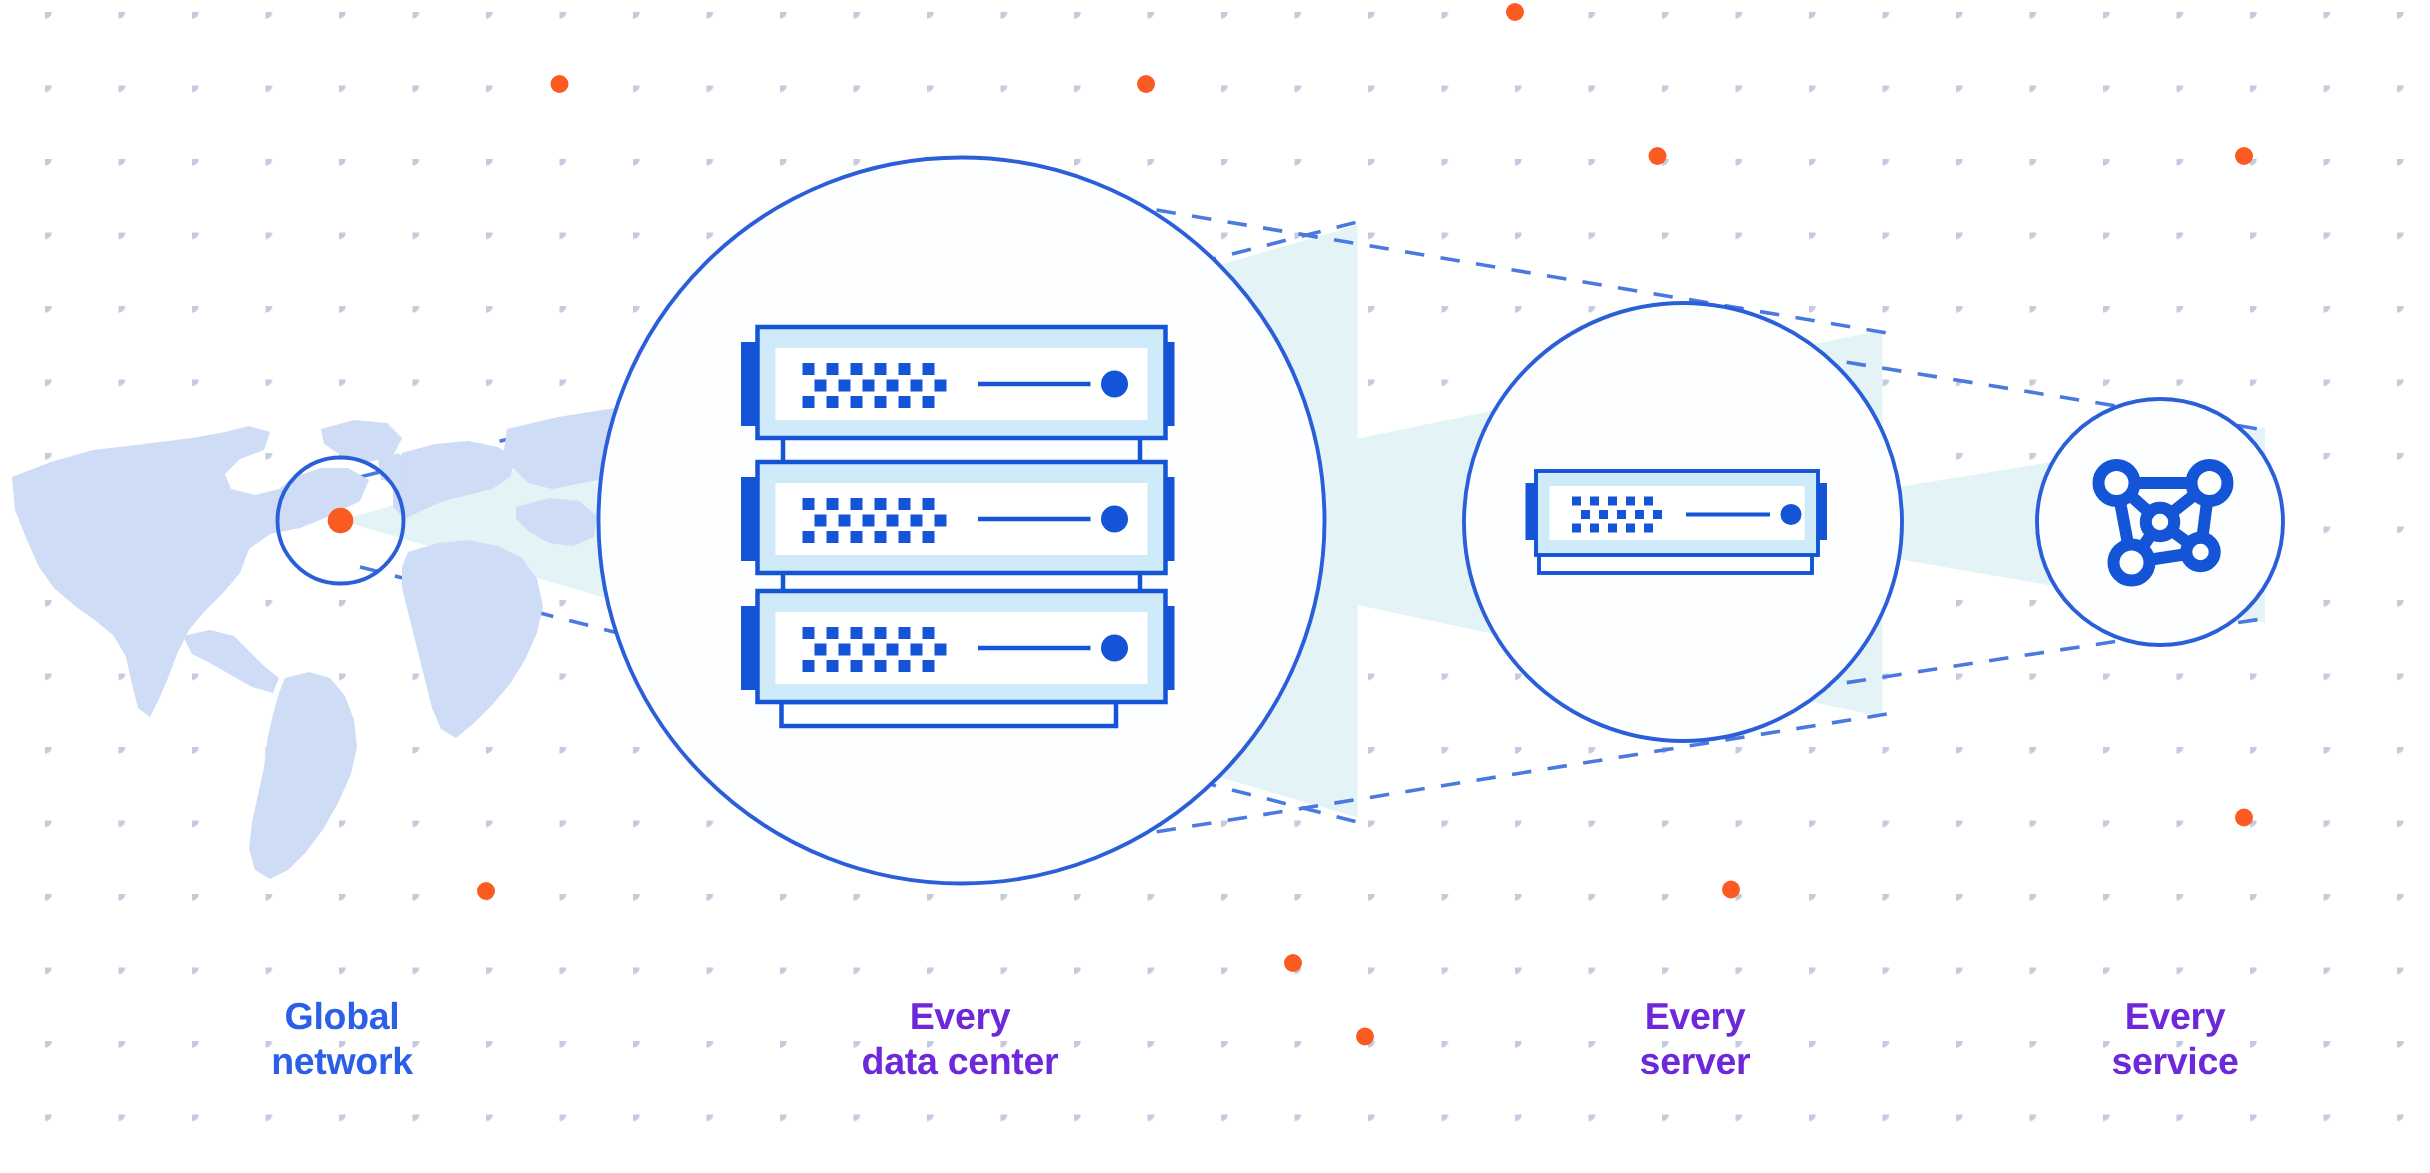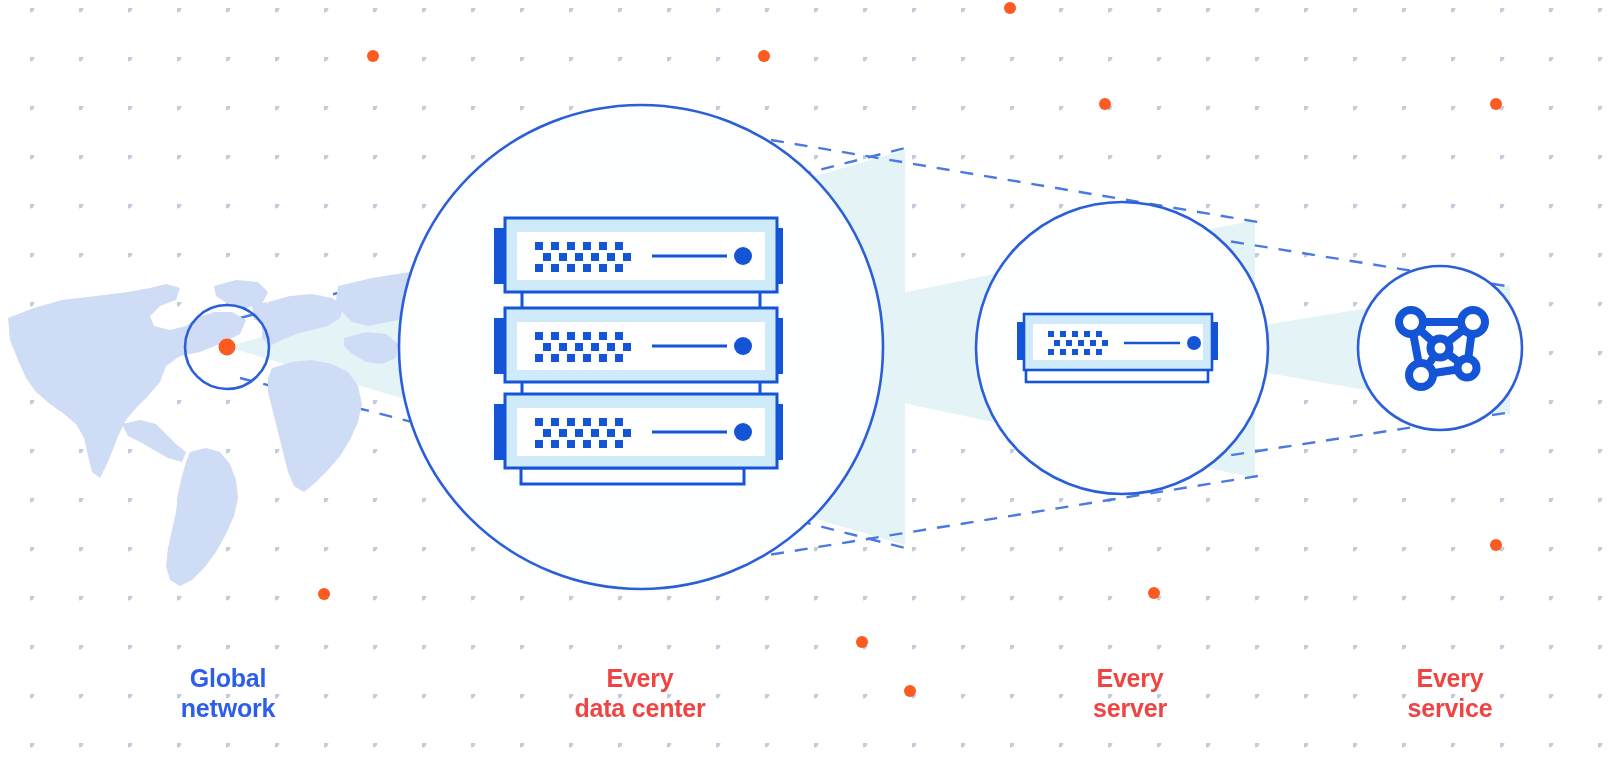--- a/index.html
+++ b/index.html
@@ -24,21 +24,21 @@
     left: 0;
     width: 1620px;
     height: 782px;
   }
   .caption {
     position: absolute;
     text-align: center;
     font-size: 25px;
     line-height: 30px;
     font-weight: 700;
-    color: #ef4444;
+    color: #6d28d9;
     letter-spacing: -0.2px;
     white-space: pre-line;
     pointer-events: none;
   }
   .caption.accent { color: #2c5fe8; }
   .cap-global  { left: 108px;  top: 663px; width: 240px; }
   .cap-dc      { left: 520px;  top: 663px; width: 240px; }
   .cap-server  { left: 1010px; top: 663px; width: 240px; }
   .cap-service { left: 1330px; top: 663px; width: 240px; }
 </style>

